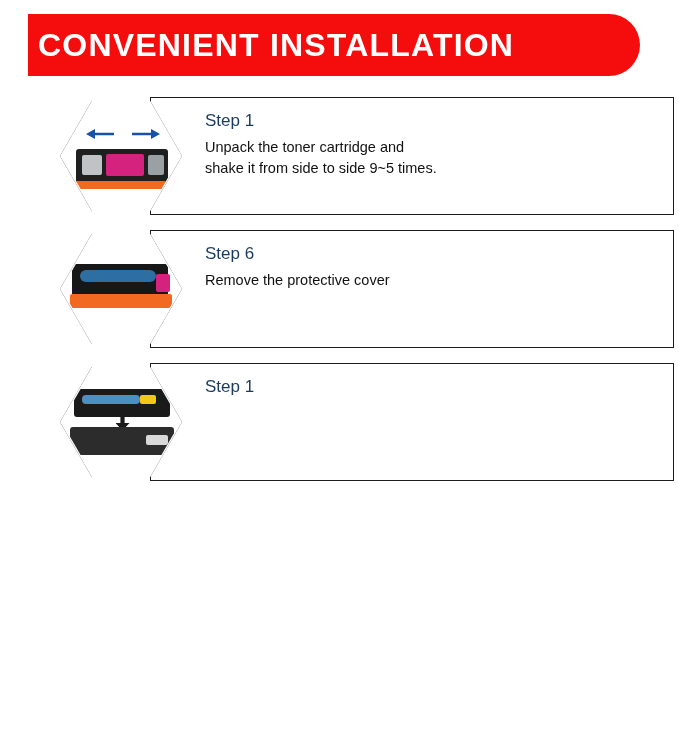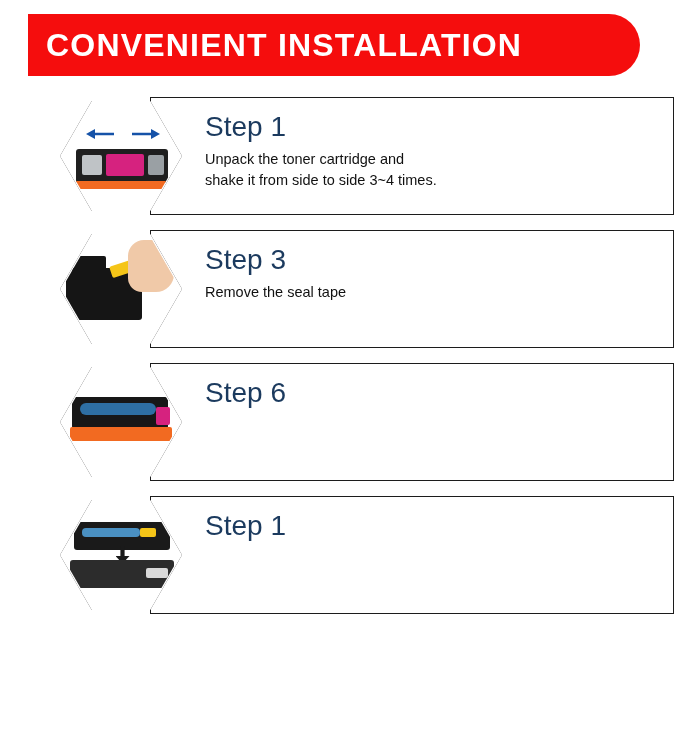--- a/index.html
+++ b/index.html
@@ -35,21 +35,20 @@
     align-items: center;
   }
   .banner-title {
     color: #ffffff;
     font-size: 32px;
     font-weight: bold;
     letter-spacing: 1.2px;
     padding-left: 10px;
     white-space: nowrap;
     font-family: "Liberation Sans", sans-serif;
-    margin-left: 8px;
   }
 
   
   .steps {
     position: absolute;
     left: 60px;
     top: 97px;
     width: 614px;
   }
   .step-row {
@@ -96,21 +95,21 @@
     z-index: 2;
   }
   .step-text {
     position: absolute;
     left: 145px;
     top: 14px;
     width: 450px;
   }
   .step-label {
     color: #1b3a5e;
-    font-size: 28px;
+    font-size: 17px;
     margin: 0 0 6px 0;
     font-family: "Liberation Sans", sans-serif;
   }
   .step-desc {
     color: #111111;
     font-size: 14.5px;
     line-height: 1.42;
     margin: 0;
     font-family: "Liberation Sans", sans-serif;
     white-space: pre-line;
@@ -194,56 +193,41 @@
             <div class="s1-cart-gray"></div>
             <div class="s1-cart-mag"></div>
             <div class="s1-cart-right"></div>
           </div>
           <div class="art s1-base"></div>
         </div>
       </div>
       <div class="step-text">
         <div class="step-label">Step 1</div>
         <div class="step-desc">Unpack the toner cartridge and
-shake it from side to side 3~4 times.</div>
+shake it from side to side 9~5 times.</div>
       </div>
     </div>
 
 
-    <div class="step-row">
-      <div class="step-box"></div>
-      <div class="hex-border"></div>
-      <div class="hexagon">
-        <div class="hexagon-inner">
-          <div class="art s3-top"></div>
-          <div class="art s3-body"></div>
-          <div class="art s3-tape"></div>
-          <div class="art s3-hand"></div>
-        </div>
-      </div>
-      <div class="step-text">
-        <div class="step-label">Step 3</div>
-        <div class="step-desc">Remove the seal tape</div>
-      </div>
-    </div>
 
     <div class="step-row">
       <div class="step-box"></div>
       <div class="hex-border"></div>
       <div class="hexagon">
         <div class="hexagon-inner">
           <div class="art s4-body">
             <div class="s4-drum"></div>
           </div>
           <div class="art s4-pink"></div>
           <div class="art s4-cover"></div>
         </div>
       </div>
       <div class="step-text">
         <div class="step-label">Step 6</div>
+        <div class="step-desc">Remove the protective cover</div>
       </div>
     </div>
 
     <div class="step-row">
       <div class="step-box"></div>
       <div class="hex-border"></div>
       <div class="hexagon">
         <div class="hexagon-inner">
           <div class="art s5-cart">
             <div class="s5-strip"></div>

